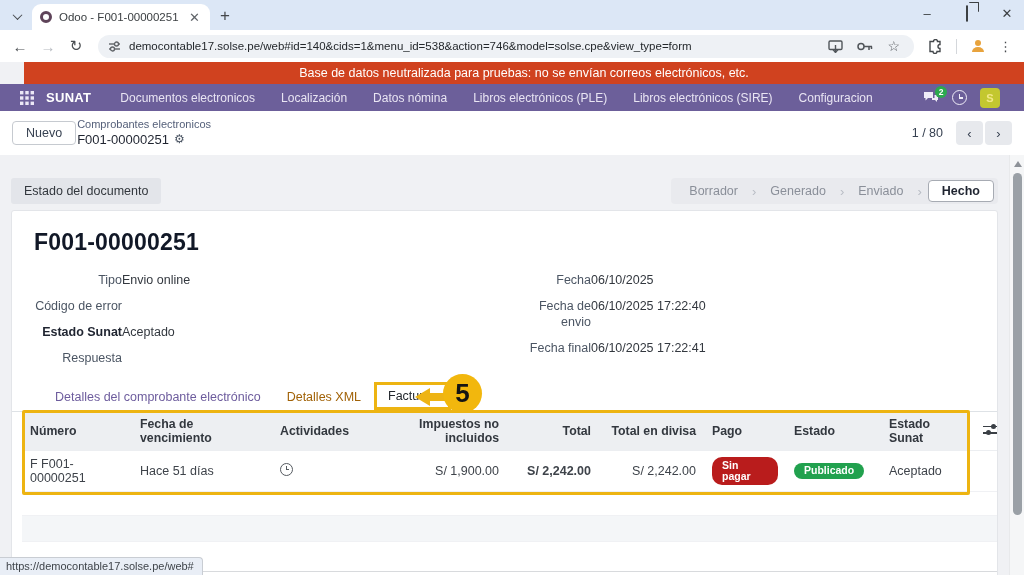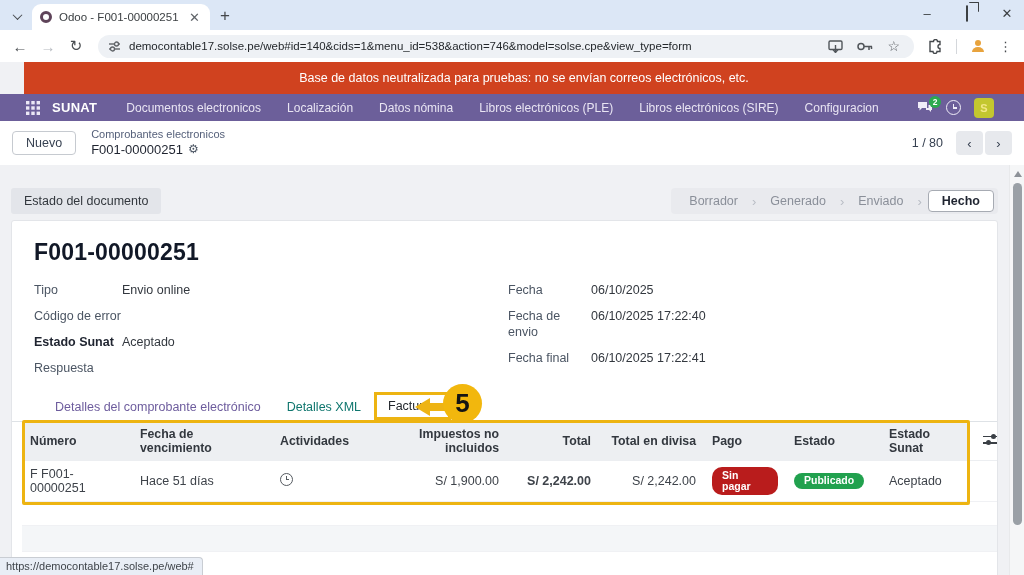--- a/index.html
+++ b/index.html
@@ -26,66 +26,66 @@
   .navbtn { font-size:15px; color:#4a4e52; width:24px; text-align:center; cursor:pointer; }
   .navbtn.disabled { color:#b6bac0; }
   .omnibox { flex:1; height:23px; background:#eef1f5; border-radius:12px; margin:0 6px; display:flex; align-items:center; padding:0 10px; gap:8px; }
   .url-text { font-size:11.5px; color:#24282c; white-space:nowrap; overflow:hidden; }
   .omni-right { display:flex; gap:14px; align-items:center; margin-left:auto; padding-right:4px; }
   .tb-icons { display:flex; align-items:center; gap:13px; padding:0 4px; }
   .tb-sep { width:1px; height:15px; background:#d4d7db; }
   .star { font-size:14px; color:#55595e; }
   .kebab { font-size:13px; color:#45494d; letter-spacing:0; }
   
-  .banner { height:32px; background:#d0421f; color:#ffffff; font-size:12.5px; display:flex; align-items:center; justify-content:center;margin-left:24px; }
-  .appnav { height:27px; background:#6c5f9a; display:flex; align-items:center; padding:0 26px; gap:4px; color:#e9e5f3; }
+  .banner { height:22px; background:#d0421f; color:#ffffff; font-size:12.5px; display:flex; align-items:center; justify-content:center;margin-left:24px; }
+  .appnav { height:27px; background:#6c5f9a; display:flex; align-items:center; padding:0 20px; gap:4px; color:#e9e5f3; }
   .appnav .brand { font-size:13px; font-weight:600; color:#fff; margin:0 14px 0 8px; letter-spacing:.3px; cursor:pointer; }
   .nav-item { font-size:12px; padding:0 11px; cursor:pointer; white-space:nowrap; }
   .nav-right { margin-left:auto; display:flex; align-items:center; gap:13px; padding-right:4px; }
   .chat-wrap { position:relative; cursor:pointer; }
   .chat-badge { position:absolute; top:-5px; right:-8px; background:#2daa4f; color:#fff; font-size:8.5px; font-weight:700; border-radius:50%; width:12px; height:12px; line-height:12px; text-align:center; }
   .nav-clock { width:15px; height:15px; border:1.5px solid #f0edf8; border-radius:50%; position:relative; cursor:pointer; }
   .nav-clock::before { content:""; position:absolute; left:5.5px; top:2.5px; width:1.5px; height:5px; background:#f0edf8; }
   .nav-clock::after { content:""; position:absolute; left:5.5px; top:6px; width:4px; height:1.5px; background:#f0edf8; }
   .avatar { width:20px; height:20px; border-radius:4px; background:#c3c72f; color:#f3e887; font-size:11px; font-weight:700; display:flex; align-items:center; justify-content:center; cursor:pointer; }
   
   .crumb-row { height:44px; background:#fff; display:flex; align-items:center; padding:16px 12px; }
   .btn-nuevo { background:#fff; border:1px solid #c6cad0; border-radius:4px; font-size:12.5px; color:#374151; padding:4px 13px; cursor:pointer; font-family:inherit; }
-  .crumb-stack { margin-left:15px; display:flex; flex-direction:column; justify-content:center; line-height:1.25; }
+  .crumb-stack { margin-left:1px; display:flex; flex-direction:column; justify-content:center; line-height:1.25; }
   .crumb-parent { font-size:11px; color:#55607a; cursor:pointer; }
   .crumb-current { font-size:13px; color:#1f2430; display:flex; align-items:center; gap:5px; }
   .gear { font-size:12px; color:#4b5563; cursor:pointer; }
   .pager { margin-left:auto; display:flex; align-items:center; gap:13px; }
   .pager-count { font-size:12.5px; color:#374151; }
   .pager-btns { display:flex; gap:2px; }
   .pager-btn { width:27px; height:24px; background:#e7e9ed; border:none; border-radius:4px; color:#374151; font-size:13px; cursor:pointer; font-family:inherit; }
   
   .content { position:relative; height:462px; background:#f0f1f4; padding:23px 26px 0 11px; }
   .action-row { display:flex; align-items:center; justify-content:space-between; height:26px; margin-bottom:6px; }
   .btn-state { background:#e3e5ea; border:none; border-radius:3px; font-size:12.5px; color:#32373d; padding:6px 13px; cursor:pointer; font-family:inherit; }
   .pipeline { background:#e9eaee; border-radius:4px; height:26px; display:flex; align-items:center; padding:0 4px; }
   .stage { font-size:12.5px; color:#8a8f99; padding:0 14px; cursor:pointer; }
   .stage-sep { color:#b9bdc5; font-size:13px; }
   .stage.active { background:#fff; border:1px solid #a7abb3; border-radius:4px; color:#1f2430; font-weight:700; padding:3px 13px; margin-left:6px; }
   .card { position:relative; background:#fff; border:1px solid #e3e5e9; border-radius:3px; height:372px; overflow:hidden; padding-top:14px; }
   .doc-title { font-size:23px; font-weight:700; color:#111827; margin:4px 0 16px 22px; letter-spacing:.2px; }
   .fields { display:flex; }
-  .fcol { display:flex; flex-direction:column; gap:10px; }
+  .fcol { display:flex; flex-direction:column; gap:10px;text-align:right; }
   .fcol.left { flex:0 0 496px; padding-left:22px; }
   .fcol.right { flex:1; }
   .frow { display:flex; font-size:12.5px; line-height:16px; }
   .flabel { flex:0 0 88px; color:#4b5563; }
   .fcol.right .flabel { flex-basis:83px; }
   .flabel.bold { font-weight:700; color:#1f2430; }
   .fvalue { color:#33383f; }
   
   .tabs { display:flex; align-items:flex-end; border-bottom:1px solid #dee2e6; margin-top:16px; padding-left:30px; height:30px; }
   .tab { font-size:12.5px; padding:7px 13px; cursor:pointer; white-space:nowrap; }
   .tab.link { color:#6d5c9d; }
-  .tab.plain { color:#0f766e; }
+  .tab.plain { color:#a16207; }
   .tab.active { color:#23282e; border:3px solid #edb412; padding:4px 11px; margin-bottom:1px; background:#fff; }
   
   .ann-arrow { position:absolute; left:403px; top:177px; width:40px; height:18px; pointer-events:none; }
   .ann-arrow .shaft { position:absolute; right:0; top:5px; width:26px; height:8px; background:#eeb414; }
   .ann-arrow .head { position:absolute; left:0; top:0; width:0; height:0; border-top:9px solid transparent; border-bottom:9px solid transparent; border-right:15px solid #eeb414; }
   .ann-circle { position:absolute; left:431px; top:163px; width:39px; height:39px; border-radius:50%; background:#f2b70d; color:#141414; font-size:26px; font-weight:700; display:flex; align-items:center; justify-content:center; pointer-events:none; }
   .ann-tablebox { position:absolute; left:10px; top:199px; width:948px; height:85px; border:3px solid #edb412; border-radius:2px; pointer-events:none; z-index:5; }
   
   .tablewrap { margin:0 0 0 10px; }
   table.inv { border-collapse:collapse; table-layout:fixed; width:988px; font-size:12.5px; }

